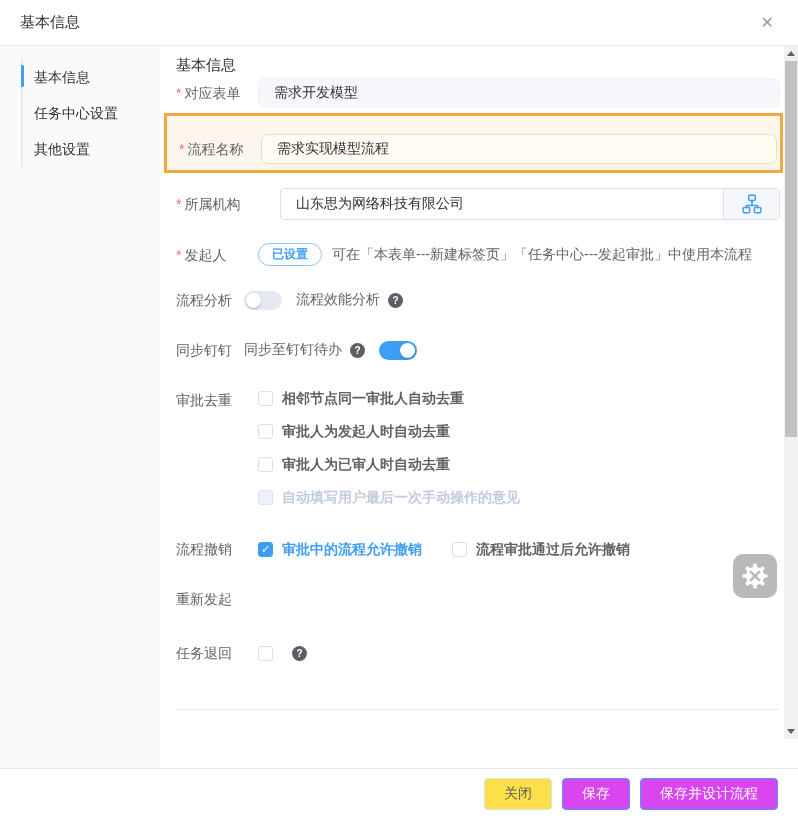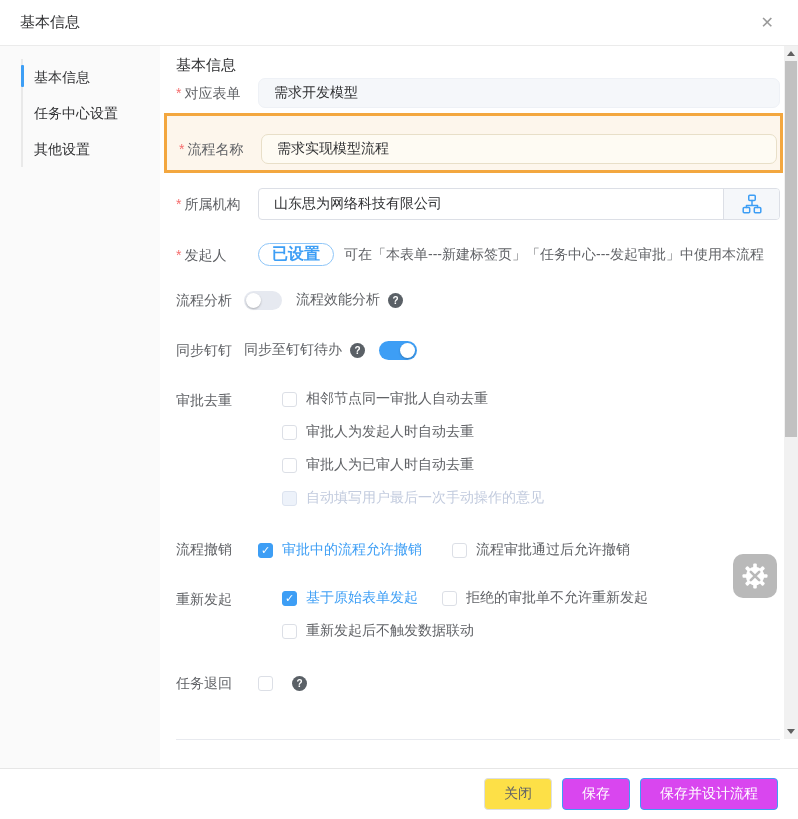--- a/index.html
+++ b/index.html
@@ -33,21 +33,21 @@
   }
   .menu-item.active::before {
     content:""; position:absolute; left:-2px; top:6px; width:3px; height:22px;
     background:#3d9ef5; border-radius:1px;
   }
 
   .content { flex:1; padding:8px 18px 0 16px; background:#fff; position:relative; }
   .content-heading { font-size:15px; font-weight:400; color:#303133; line-height:22px; }
 
   .row { display:flex; align-items:center; }
-  .row-top { align-items:flex-start;gap:24px; }
+  .row-top { align-items:flex-start; }
   .label { width:82px; flex-shrink:0; color:#606266; line-height:20px; }
   .req { color:#f56c6c; margin-right:3px; }
 
   
   .input-box {
     flex:1; height:30px; display:flex; align-items:center;
     padding:0 15px; border-radius:7px; color:#303133;
   }
   .input-disabled { background:#f5f7fa; border:1px solid #eef1f6; }
 
@@ -65,21 +65,21 @@
   .input-group .group-text { flex:1; display:flex; align-items:center; padding:0 15px; color:#303133; }
   .group-append {
     width:56px; background:#f5f7fa; border-left:1px solid #dcdfe6;
     display:flex; align-items:center; justify-content:center; cursor:pointer;
   }
 
   
   .badge {
     display:inline-flex; align-items:center; height:23px;
     border:1px solid #8fc6f8; border-radius:12px; color:#3d9ef5;
-    font-size:16px; font-weight:bold; padding:0 13px; margin-right:10px; cursor:pointer;
+    font-size:12px; font-weight:bold; padding:0 13px; margin-right:10px; cursor:pointer;
   }
   .hint { color:#606266; }
 
   
   .toggle {
     width:38px; height:19px; border-radius:10px; background:#e6e9f0;
     position:relative; cursor:pointer; flex-shrink:0;
   }
   .toggle .knob {
     position:absolute; top:2px; left:2px; width:15px; height:15px;
@@ -90,21 +90,21 @@
 
   
   .help {
     width:15px; height:15px; border-radius:50%; background:#5a6066; color:#fff;
     display:inline-flex; align-items:center; justify-content:center;
     font-size:10px; font-weight:bold; flex-shrink:0; cursor:pointer;
   }
   .help::after { content:"?"; }
 
   
-  .opt { display:inline-flex; align-items:flex-end; cursor:pointer; line-height:17px; }
+  .opt { display:inline-flex; align-items:center; cursor:pointer; line-height:17px;font-weight:bold; }
   .checkbox {
     width:15px; height:15px; border:1px solid #dcdfe6; border-radius:3px;
     background:#fff; display:inline-flex; align-items:center; justify-content:center;
     margin-right:9px; flex-shrink:0;
   }
   .opt.checked .checkbox { background:#3d9ef5; border-color:#3d9ef5; }
   .opt.checked .checkbox::after { content:"✓"; color:#fff; font-size:11px; font-weight:bold; line-height:1; }
   .opt.disabled .checkbox { background:#edf2fa; border-color:#dce3ef; }
   .opt-label { color:#606266; }
   .opt.checked .opt-label { color:#3d9ef5; }
@@ -138,21 +138,21 @@
   .btn {
     height:32px; border-radius:4px; font-size:14px; padding:0 19px;
     display:inline-flex; align-items:center; justify-content:center; cursor:pointer;
     font-family:inherit;
   }
   .btn-default { background:#fde047; border:1px solid #dcdfe6; color:#606266; }
   .btn-primary { background:#d946ef; border:1px solid #3d9ef5; color:#fff; }
 
   
   .mt-row1 { margin-top:2px; }
-  .mt-row3 { margin-top:15px; }
+  .mt-row3 { margin-top:15px;gap:22px; }
   .mt-row4 { margin-top:23px; }
   .mt-row5 { margin-top:24px; }
   .mt-row6 { margin-top:30px; }
   .mt-row7 { margin-top:30px; }
   .mt-row8 { margin-top:33px; }
   .mt-row9 { margin-top:30px; }
   .mt-row10 { margin-top:34px; }
   .gap30 { margin-left:30px; }
   .gap24 { margin-left:24px; }
   .ml10 { margin-left:10px; }
@@ -275,38 +275,20 @@
         <span class="opt-label">审批中的流程允许撤销</span>
       </label>
       <label class="opt gap30">
         <span class="checkbox"></span>
         <span class="opt-label">流程审批通过后允许撤销</span>
       </label>
     </div>
 
     <div class="row row-top mt-row9">
       <div class="label">重新发起</div>
-      <div class="opts-col">
-        <div class="opts-line">
-          <label class="opt checked">
-            <span class="checkbox"></span>
-            <span class="opt-label">基于原始表单发起</span>
-          </label>
-          <label class="opt gap24">
-            <span class="checkbox"></span>
-            <span class="opt-label">拒绝的审批单不允许重新发起</span>
-          </label>
-        </div>
-        <div class="opts-line">
-          <label class="opt">
-            <span class="checkbox"></span>
-            <span class="opt-label">重新发起后不触发数据联动</span>
-          </label>
-        </div>
-      </div>
     </div>
 
     <div class="row mt-row10">
       <div class="label">任务退回</div>
       <label class="opt">
         <span class="checkbox"></span>
       </label>
       <span class="help ml10"></span>
     </div>
 

